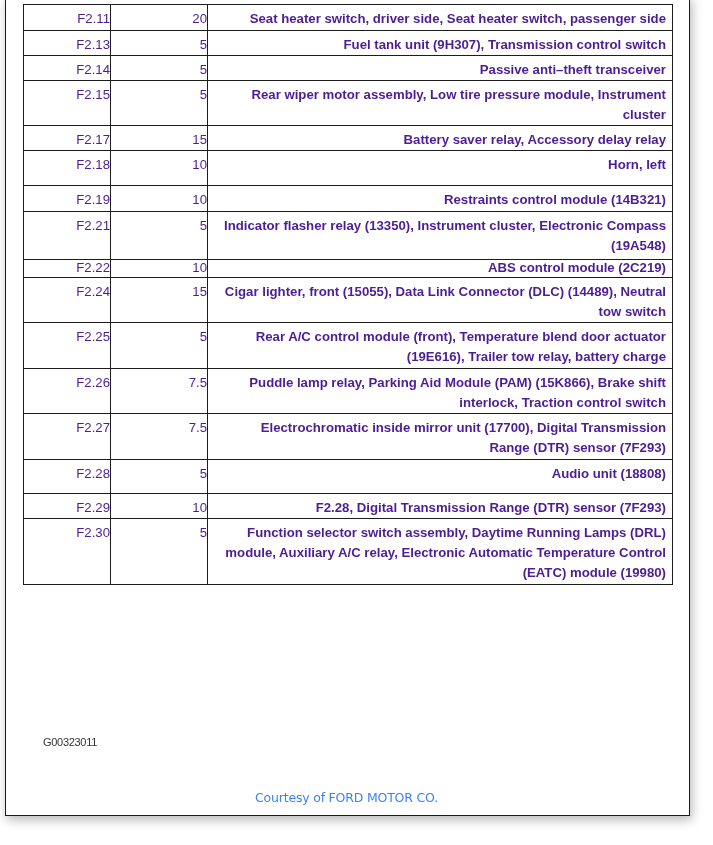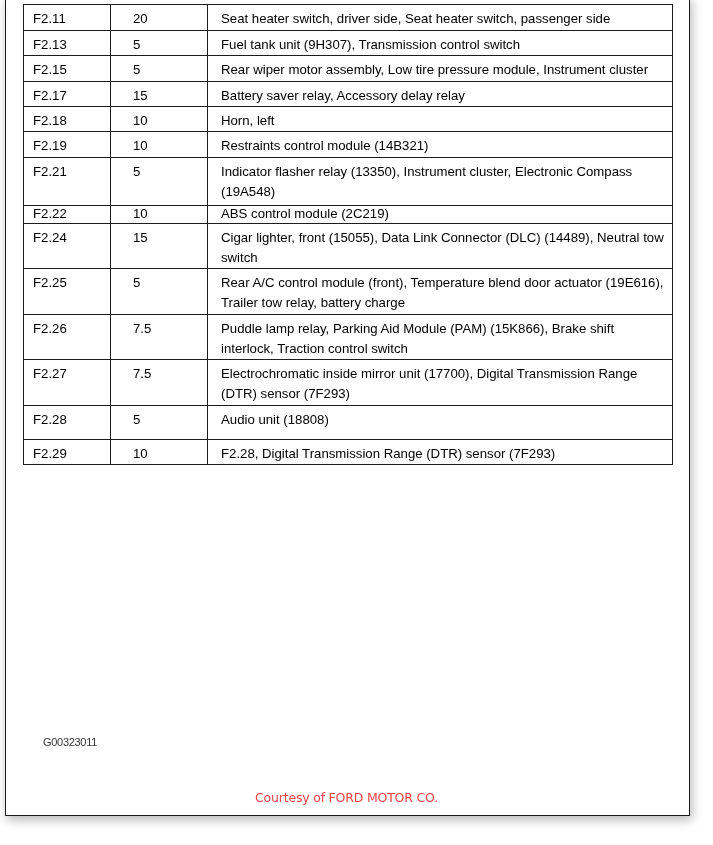--- a/index.html
+++ b/index.html
@@ -26,51 +26,52 @@
       position: absolute;
       left: 23px;
       top: 4px;
       width: 648px;
     }
     table.fuse-table {
       border-collapse: collapse;
       width: 649px;
       font-family: "Liberation Sans", sans-serif;
       font-size: 13.2px;
-      color: #000000;
+      color: #4c1d95;
       table-layout: fixed;
+      text-align: right;
     }
     table.fuse-table td {
       border: 1.6px solid #1c1c1c;
       vertical-align: top;
       padding: 4px 0 0 12px;
       line-height: 20px;
       box-sizing: border-box;
     }
     table.fuse-table td.col-fuse { width: 87px; padding-left: 9px; }
     table.fuse-table td.col-amps { width: 97px; padding-left: 22px; }
-    table.fuse-table td.col-desc { width: 465px; padding-left: 13px; padding-right: 6px; }
+    table.fuse-table td.col-desc { width: 465px; padding-left: 13px; padding-right: 6px; font-weight: bold; }
     .fig-id {
       position: absolute;
       left: 43px;
       top: 736px;
       font-family: "Liberation Sans", sans-serif;
       font-size: 11px;
       color: #333;
       letter-spacing: -0.3px;
     }
     .courtesy {
       position: absolute;
       left: 0;
       width: 693px;
       top: 790px;
       text-align: center;
       font-family: "DejaVu Sans", sans-serif;
       font-size: 12.5px;
-      color: #ef4444;
+      color: #3b82f6;
       letter-spacing: -0.2px;
     }
   </style>
 </head>
 <body>
 
 <div class="frame"></div>
 
 <div class="table-wrap">
   <table class="fuse-table">
@@ -78,31 +79,36 @@
         <tr style="height: 26px;">
           <td class="col-fuse" style="border-top-width: 1.6px;">F2.11</td>
           <td class="col-amps" style="border-top-width: 1.6px;">20</td>
           <td class="col-desc" style="border-top-width: 1.6px;">Seat heater switch, driver side, Seat heater switch, passenger side</td>
         </tr>
         <tr style="height: 25px;">
           <td class="col-fuse">F2.13</td>
           <td class="col-amps">5</td>
           <td class="col-desc">Fuel tank unit (9H307), Transmission control switch</td>
         </tr>
+        <tr style="height: 25px;">
+          <td class="col-fuse">F2.14</td>
+          <td class="col-amps">5</td>
+          <td class="col-desc">Passive anti–theft transceiver</td>
+        </tr>
         <tr style="height: 26px; margin-top: 20px;">
           <td class="col-fuse">F2.15</td>
           <td class="col-amps">5</td>
           <td class="col-desc">Rear wiper motor assembly, Low tire pressure module, Instrument cluster</td>
         </tr>
         <tr style="height: 25px;">
           <td class="col-fuse">F2.17</td>
           <td class="col-amps">15</td>
           <td class="col-desc">Battery saver relay, Accessory delay relay</td>
         </tr>
-        <tr style="height: 25px;">
+        <tr style="height: 35px;">
           <td class="col-fuse">F2.18</td>
           <td class="col-amps">10</td>
           <td class="col-desc">Horn, left</td>
         </tr>
         <tr style="height: 26px;">
           <td class="col-fuse">F2.19</td>
           <td class="col-amps">10</td>
           <td class="col-desc">Restraints control module (14B321)</td>
         </tr>
         <tr style="height: 48px;">
@@ -138,18 +144,23 @@
         <tr style="height: 34px;">
           <td class="col-fuse">F2.28</td>
           <td class="col-amps">5</td>
           <td class="col-desc">Audio unit (18808)</td>
         </tr>
         <tr style="height: 25px;">
           <td class="col-fuse">F2.29</td>
           <td class="col-amps">10</td>
           <td class="col-desc">F2.28, Digital Transmission Range (DTR) sensor (7F293)</td>
         </tr>
+        <tr style="height: 66px;">
+          <td class="col-fuse">F2.30</td>
+          <td class="col-amps">5</td>
+          <td class="col-desc">Function selector switch assembly, Daytime Running Lamps (DRL) mod­ule, Auxiliary A/C relay, Electronic Automatic Temperature Control (EATC) module (19980)</td>
+        </tr>
       </tbody>
   </table>
 </div>
 
 <div class="fig-id">G00323011</div>
 <div class="courtesy">Courtesy of FORD MOTOR CO.</div>
 
 </body></html>

